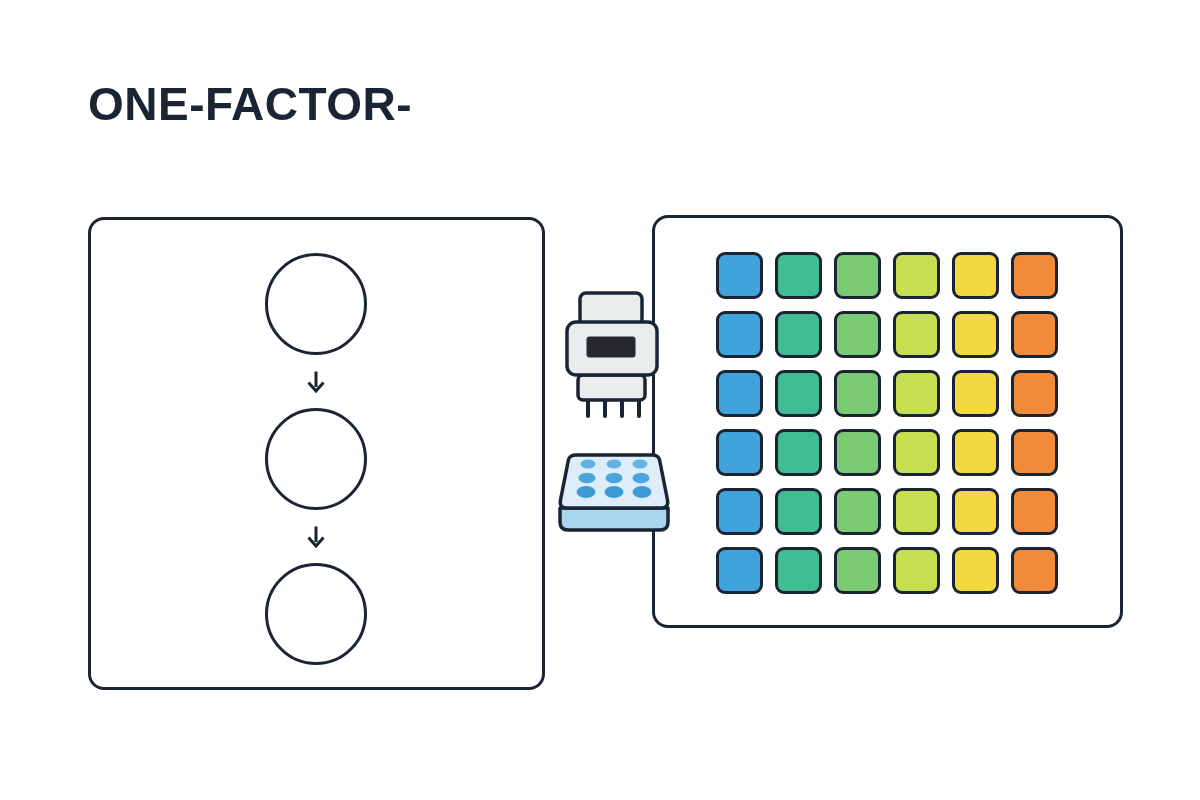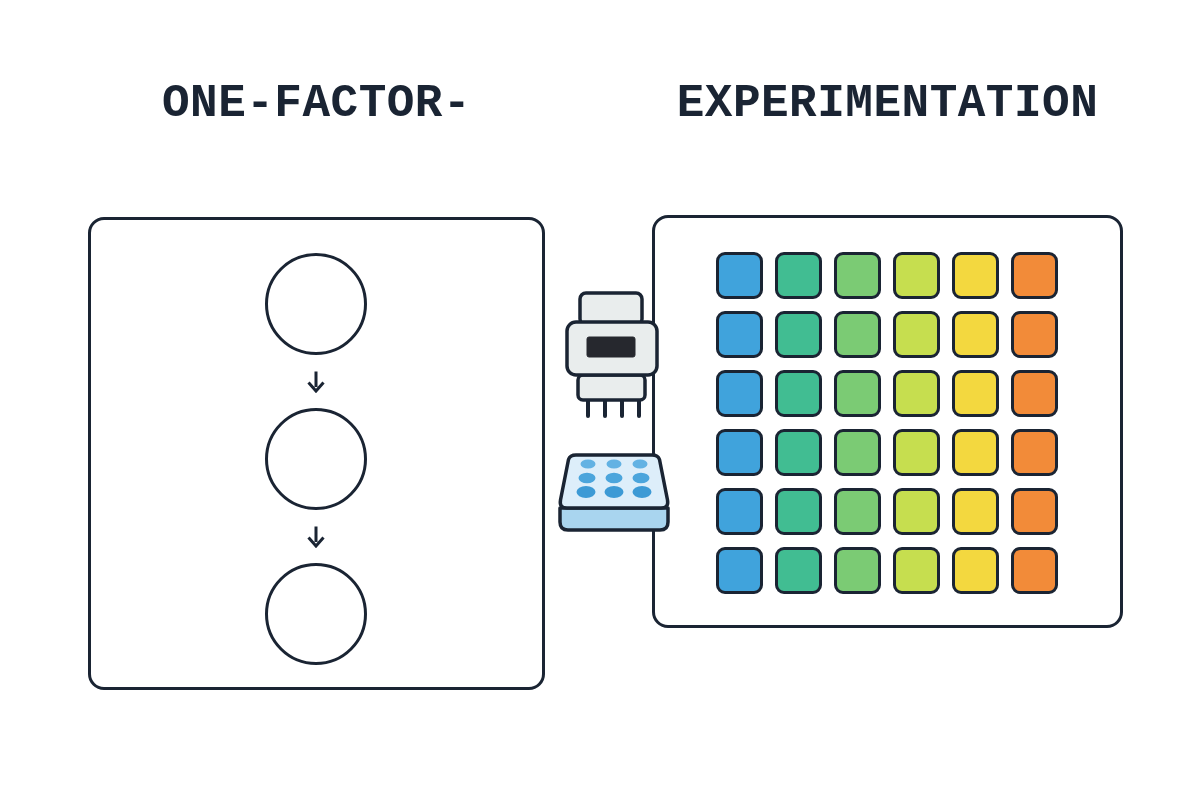--- a/index.html
+++ b/index.html
@@ -4,28 +4,26 @@
 <style>
   html,body{margin:0;padding:0;background:#ffffff;}
   #stage{
     position:relative;width:1200px;height:800px;overflow:hidden;
     background:#ffffff;
     font-family:"Liberation Sans", sans-serif;
     --outline:#1A2433;
   }
   .title{
     position:absolute;top:77px;
-    text-align:center;
     font-weight:bold;
     font-size:46px;
     line-height:54px;
     letter-spacing:0.5px;
     color:var(--outline);
     white-space:nowrap;
-    font-family:Liberation Mono, monospace;
   }
   #title-left{left:88px;width:457px;}
   #title-right{left:652px;width:471px;}
 
   .panel{
     position:absolute;
     background:#ffffff;
     border:3.5px solid var(--outline);
     border-radius:16px;
     box-sizing:border-box;
@@ -62,21 +60,20 @@
 </head>
 <body>
 
 <div id="stage" style="--outline: #1A2433;">
 
   <div class="title" id="title-left">
     <div>ONE-FACTOR-</div>
   </div>
 
   <div class="title" id="title-right">
-    <div>EXPERIMENTATION</div>
   </div>
 
   <div class="panel" id="panel-ofat">
     <div id="flow">
         <div class="flow-circle"></div>
         <svg width="24" height="23" viewBox="0 0 24 23" class="flow-arrow">
           <path d="M12 1.5 V 17 M4.5 12.5 L12 21 L19.5 12.5" fill="none" stroke="#1A2433" stroke-width="3"></path>
         </svg>
         <div class="flow-circle"></div>
         <svg width="24" height="23" viewBox="0 0 24 23" class="flow-arrow">

